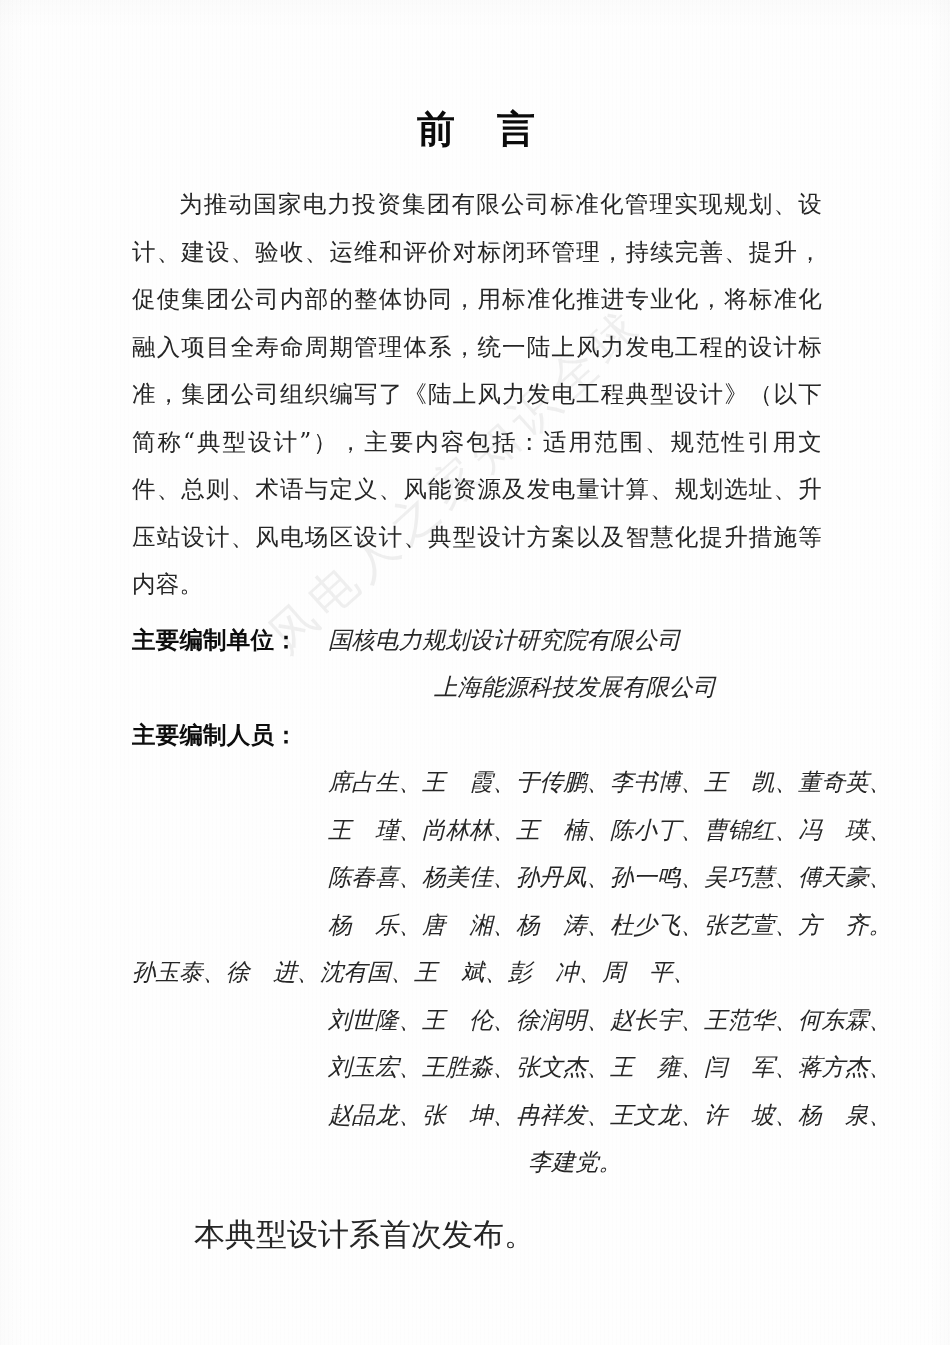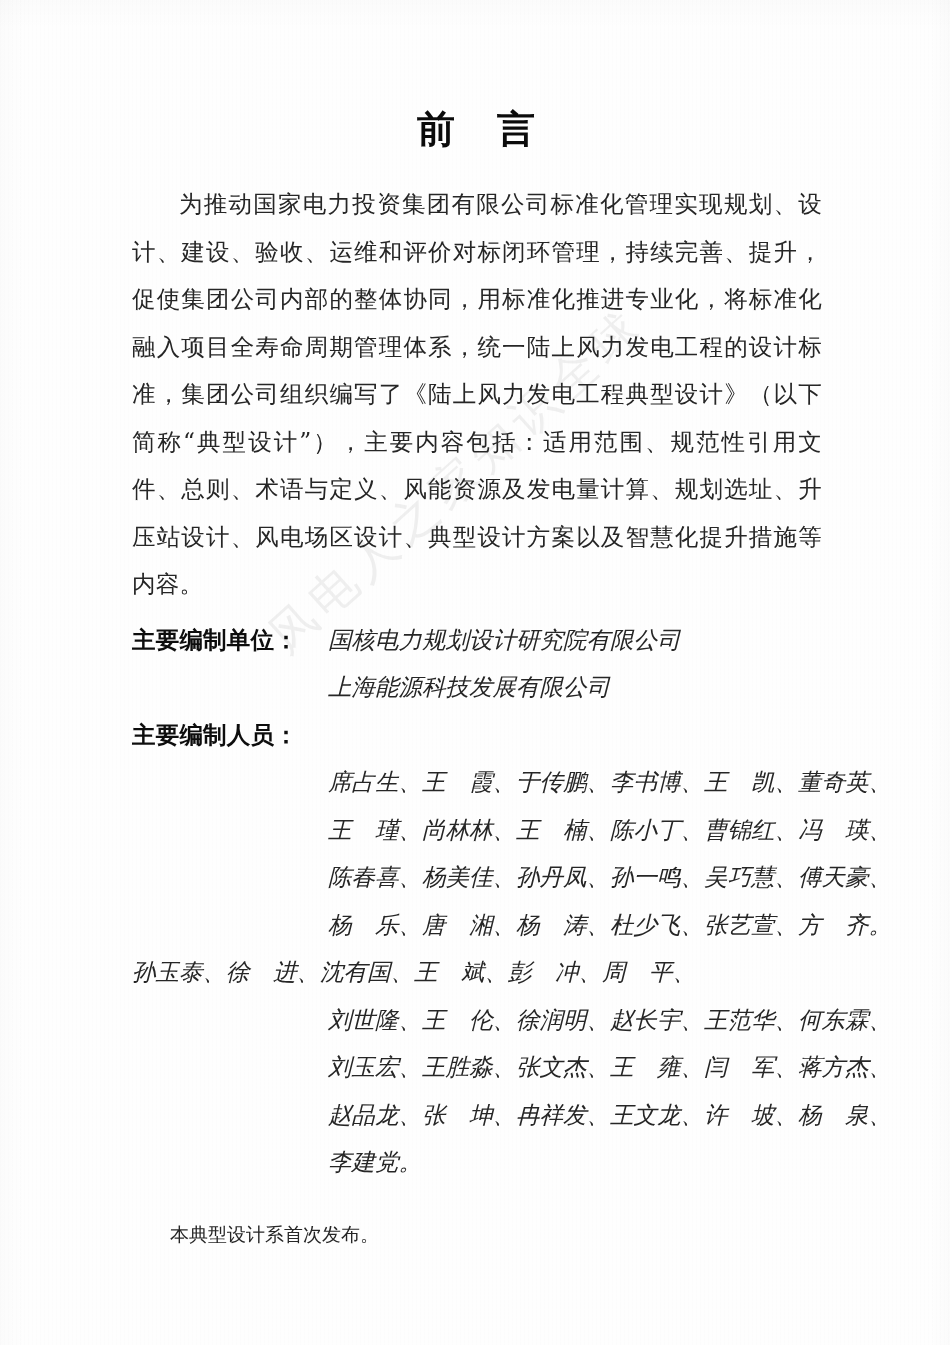--- a/index.html
+++ b/index.html
@@ -117,29 +117,30 @@
   .credit-lines {
     flex: 1 1 auto;
     min-width: 0;
     font-style: italic;
   }
   .credit-line {
     white-space: nowrap;
   }
   .credit-line.cont {
     padding-left: 0;
+    text-align: center;
   }
   
   .credit-row.continuation .credit-label {
     visibility: hidden;
   }
 
   .closing {
     margin-top: 24px;
-    font-size: 19px;
+    font-size: 31px;
     line-height: 47.5px;
     text-indent: 2em;
     color: #262626;
   }
 </style>
 </head>
 <body>
 
 <div class="page-sheet"></div>
 <div class="scan-noise"></div>

